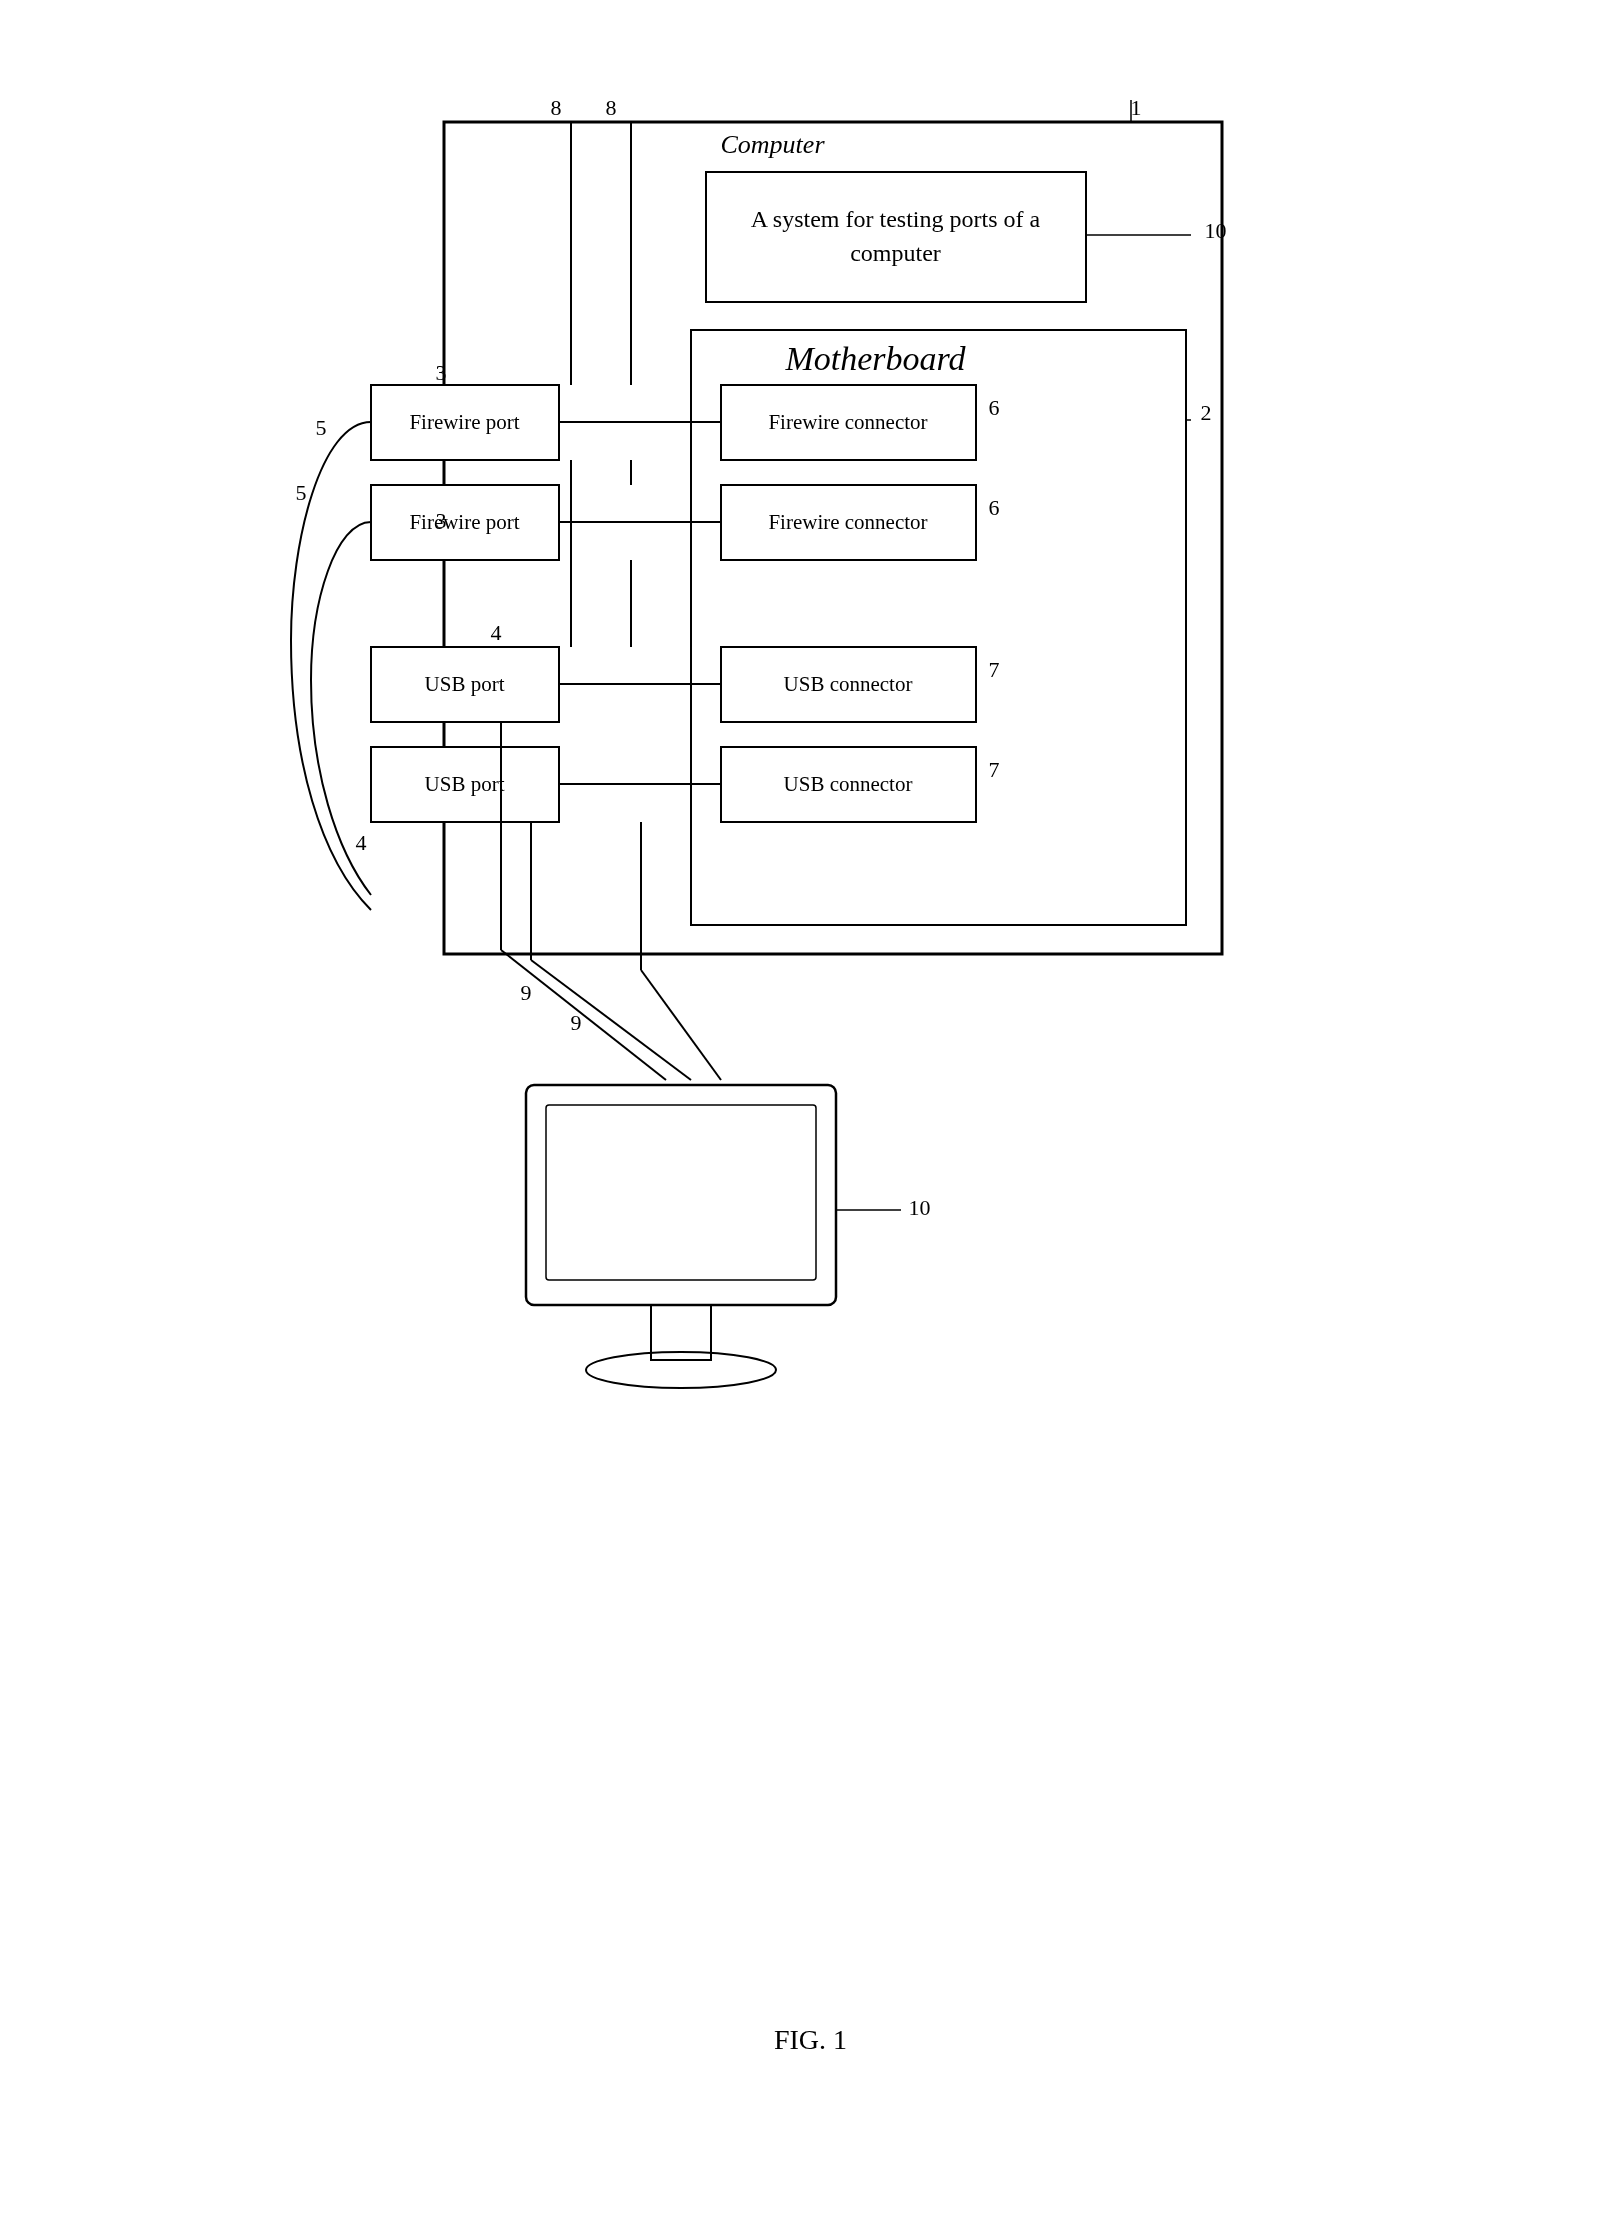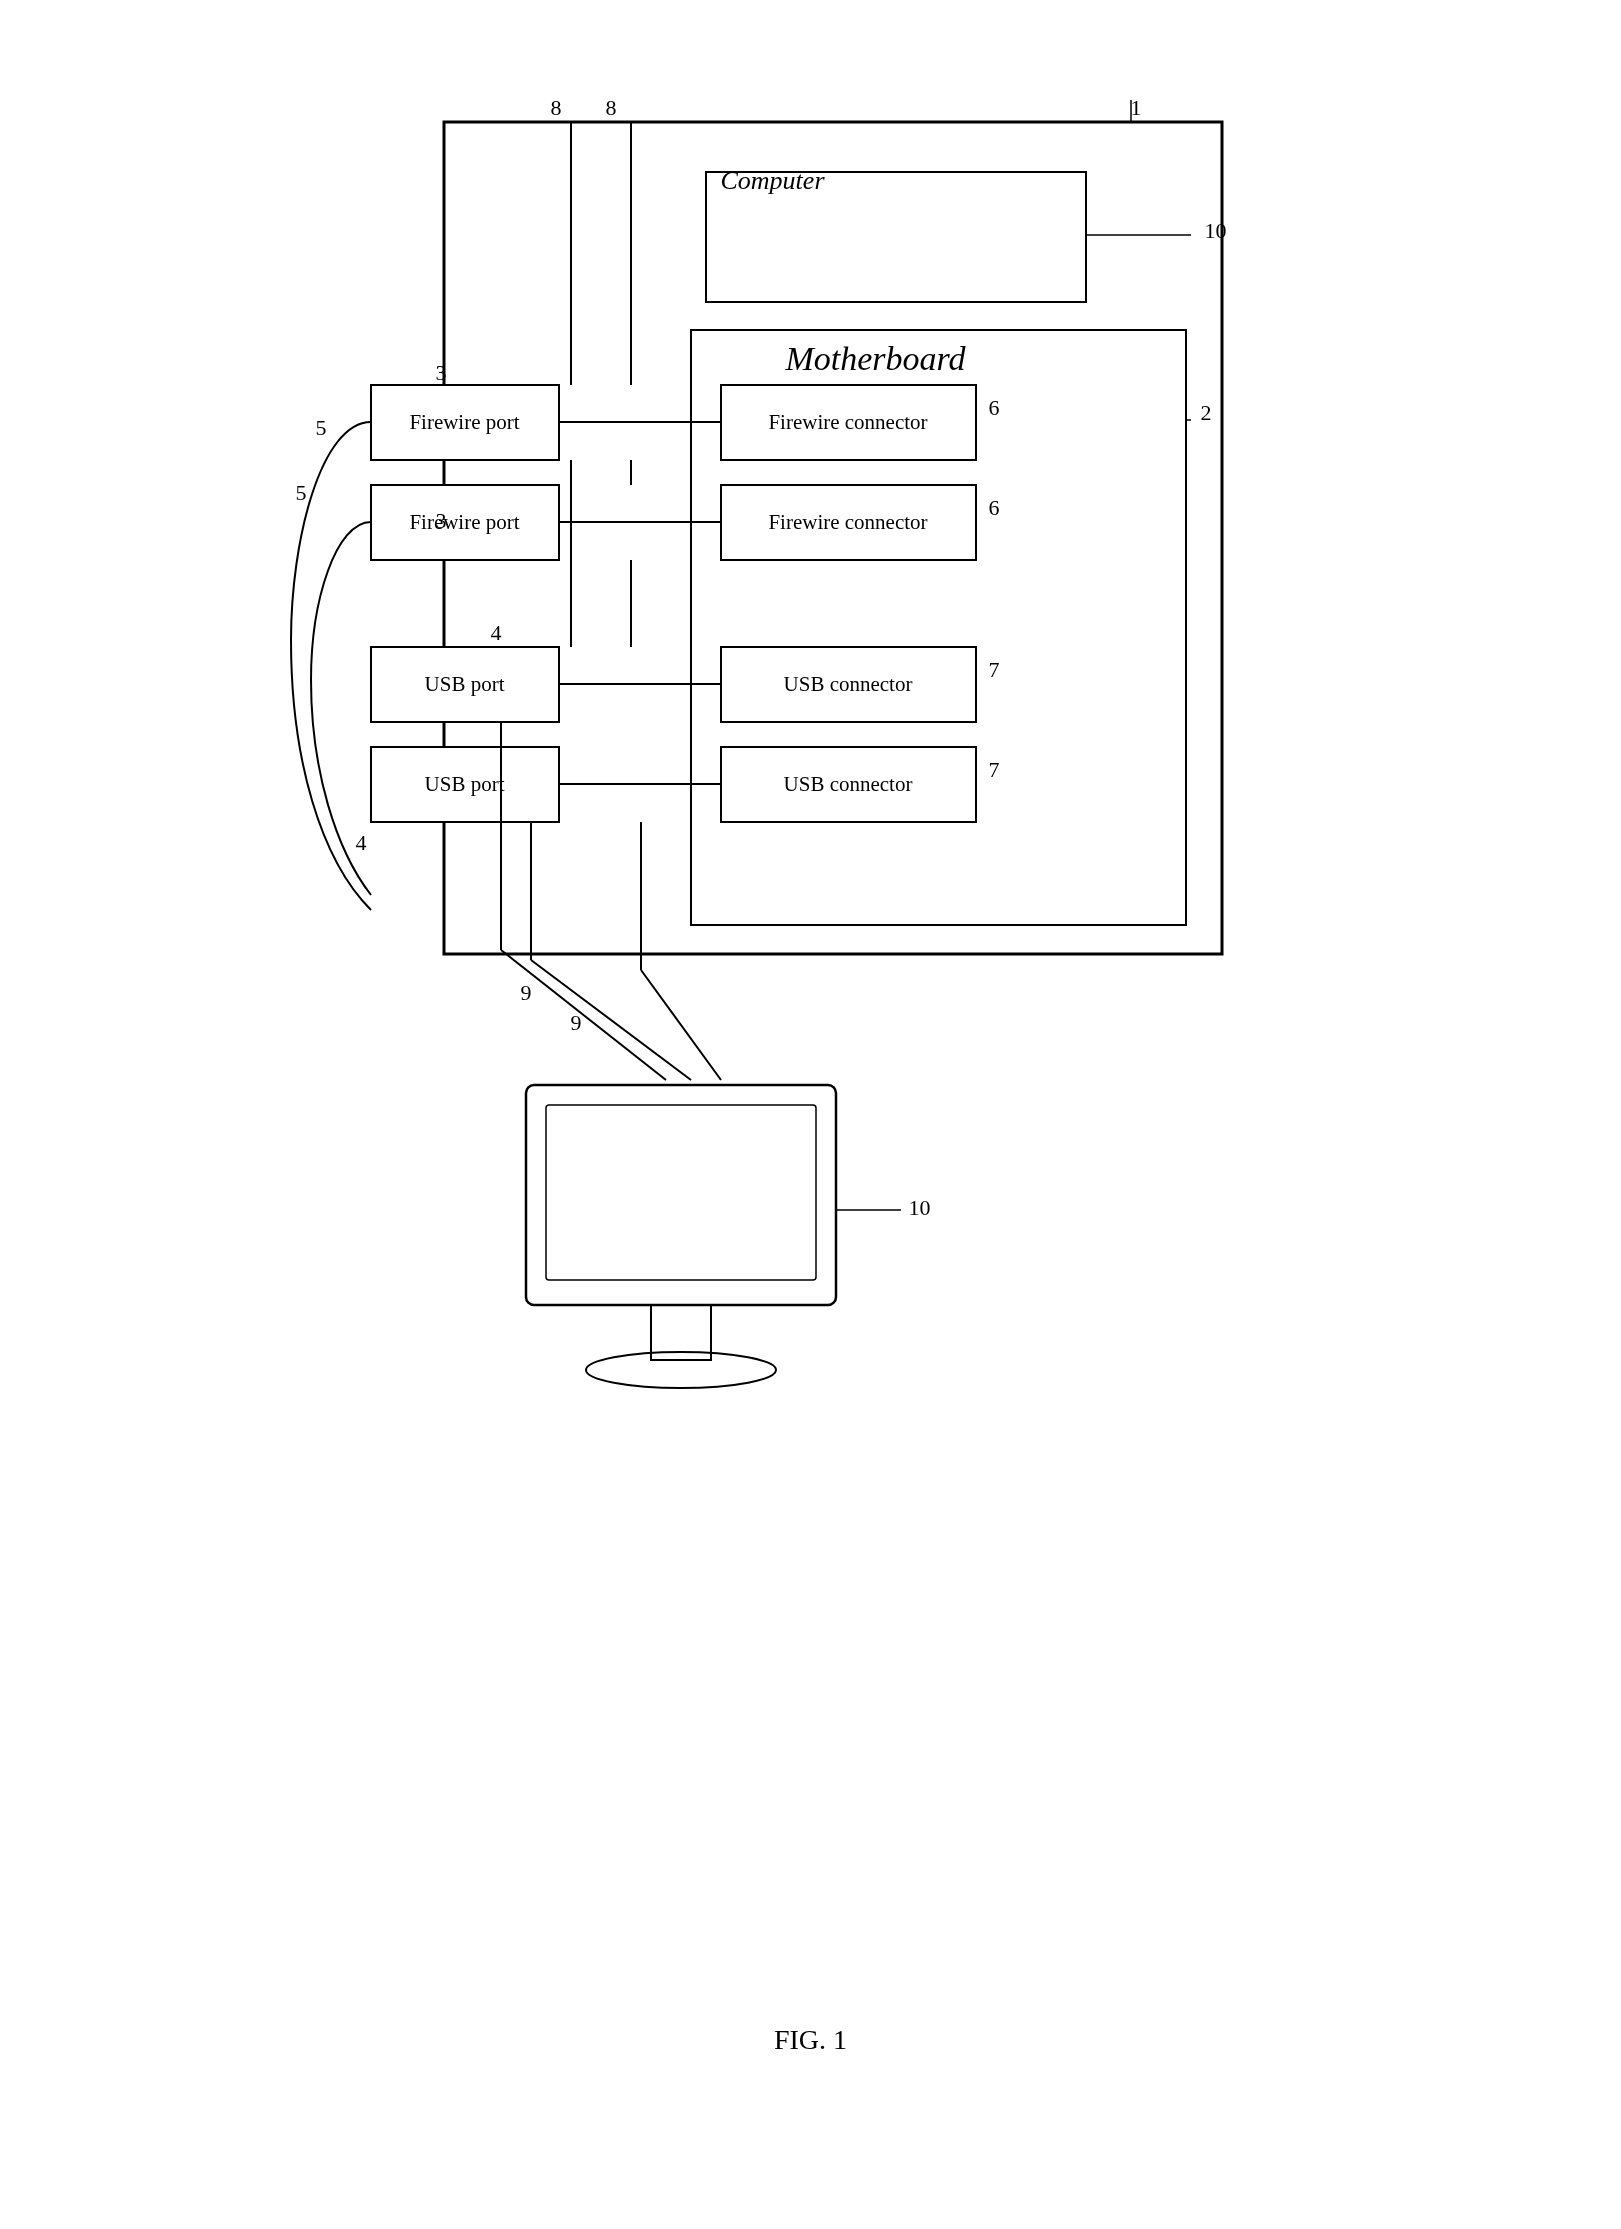--- a/index.html
+++ b/index.html
@@ -105,22 +105,23 @@
     <line x1="870" y1="60" x2="870" y2="82" stroke="#000" stroke-width="1.5"></line>
 
     <line x1="930" y1="380" x2="925" y2="380" stroke="#000" stroke-width="1.5"></line>
 
     <line x1="930" y1="195" x2="825" y2="195" stroke="#000" stroke-width="1.5"></line>
 
     <line x1="640" y1="1170" x2="576" y2="1170" stroke="#000" stroke-width="1.5"></line>
 
   </svg>
 
-  <div class="ref" style="top:90px; left:460px; font-size:26px; font-style:italic;margin-top:36px;">Computer</div>
+  <div class="ref" style="top:90px; left:460px; font-size:26px; font-style:italic;">Computer</div>
 
+  <div style="position:absolute; top:132px; left:445px; width:380px; height:130px; display:flex; align-items:center; justify-content:center; text-align:center; font-size:24px; line-height:1.4;">A system for testing ports of a computer</div>
 
   <div class="ref" style="top:300px; left:525px; font-size:34px; font-style:italic;">Motherboard</div>
 
   <div style="position:absolute; top:345px; left:460px; width:255px; height:75px; display:flex; align-items:center; justify-content:center; font-size:21px; text-align:center;">Firewire connector</div>
 
   <div style="position:absolute; top:445px; left:460px; width:255px; height:75px; display:flex; align-items:center; justify-content:center; font-size:21px; text-align:center;">Firewire connector</div>
 
   <div style="position:absolute; top:607px; left:460px; width:255px; height:75px; display:flex; align-items:center; justify-content:center; font-size:21px; text-align:center;">USB connector</div>
 
   <div style="position:absolute; top:707px; left:460px; width:255px; height:75px; display:flex; align-items:center; justify-content:center; font-size:21px; text-align:center;">USB connector</div>

